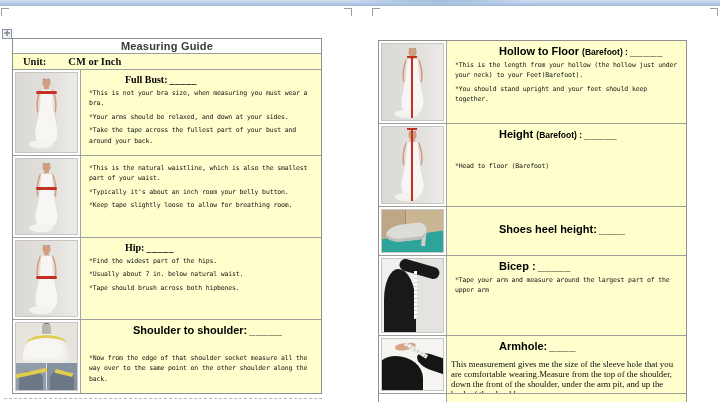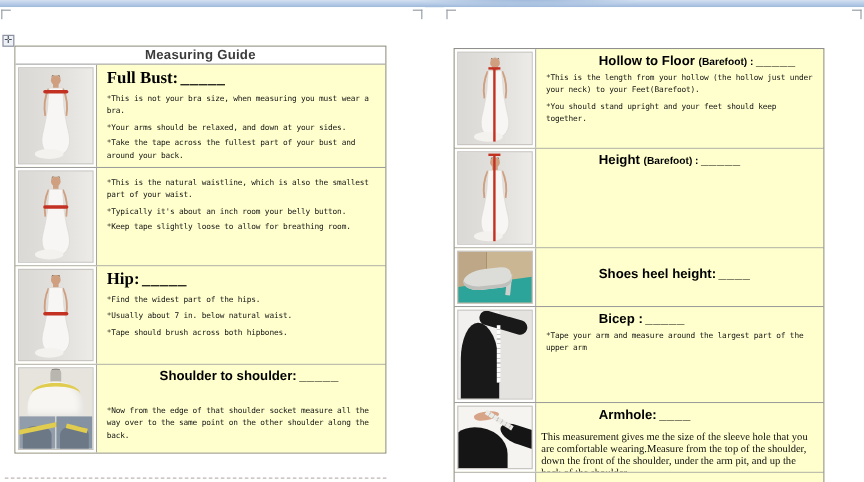--- a/index.html
+++ b/index.html
@@ -42,21 +42,21 @@
   .title-row .ttl { font-weight:bold; font-size:11px; color:#3b3b3b; letter-spacing:.2px; }
   .unit-row { background:#ffffcd; height:16px; align-items:center;
     font-family:"Liberation Serif", serif; font-weight:bold; font-size:10.5px; color:#111;
     padding-left:10px; }
   .unit-row .unit-val { margin-left:22px; }
 
   .img-cell { width:68px; background:#fff; border-right:1px solid #a3a3a3;
     padding:2px; display:flex; }
   .txt-cell { flex:1; background:#ffffcd; padding:4px 6px 2px 8px; overflow:hidden; }
 
-  .hdr-serif { font-family:"Liberation Serif", serif; font-weight:bold; font-size:14px; color:#000; }
+  .hdr-serif { font-family:"Liberation Serif", serif; font-weight:bold; font-size:10px; color:#000;margin-left:36px; }
   .hdr-sans  { font-family:"Liberation Sans", sans-serif; font-weight:bold; font-size:11px; color:#000;padding-left:44px; }
   .hdr-sub   { font-size:8.5px; font-weight:bold; }
   .blank     { letter-spacing:.5px; margin-left:2px; }
 
   .bullet { font-family:"DejaVu Sans Mono", monospace; font-size:6.5px;
     letter-spacing:-.15px; line-height:1.6; color:#141414; margin-top:3px; }
   .para-serif { font-family:"Liberation Serif", serif; font-size:8.8px; line-height:1.12;
     color:#0c0c0c; margin-top:8px; margin-left:-4px; }
   .gap14 { height:14px; } .gap18 { height:18px; }
 
@@ -144,20 +144,24 @@
     <div class="crop tr" style="left:344px;top:2px"></div>
     <div class="move-handle">✛</div>
     <div class="text-boundary-dashes"></div>
 
     <div class="mtable t-left">
 
       <div class="trow title-row r-title">
         <span class="ttl">Measuring Guide</span>
       </div>
 
+      <div class="trow unit-row r-unit">
+        <span>Unit:</span>
+        <span class="unit-val">CM or Inch</span>
+      </div>
 
       <div class="trow r-fullbust">
         <div class="img-cell">
           <div class="photo">
             <svg viewBox="0 0 66 82">
               <circle cx="33" cy="9" r="4.4" fill="#cf9f80"></circle>
               <path d="M28.6,8 a4.5,4.5 0 0 1 8.8,0 l-1,-3.5 l-6.8,0 Z" fill="#8a6a50"></path>
               <rect x="30.5" y="12" width="5" height="4.5" fill="#cf9f80"></rect>
               <path d="M26.5,16.5 C23,24 22,32 23.5,41" stroke="#cf9f80" stroke-width="1.7" fill="none"></path>
               <path d="M39.5,16.5 C43,24 44,32 42.5,41" stroke="#cf9f80" stroke-width="1.7" fill="none"></path>
@@ -306,20 +310,21 @@
                 <div class="tick"></div>
               </div>
           </div>
         </div>
         <div class="txt-cell">
           <div class="hdr-sans">
             <span>Height</span>
             <span class="hdr-sub">(Barefoot) :</span><span class="blank">_____</span>
           </div>
           <div class="gap18"></div>
+          <div class="bullet">*Head to floor (Barefoot)</div>
         </div>
       </div>
 
       <div class="trow r-shoes">
         <div class="img-cell">
           <div class="shoe-photo">
             <div class="shoe-boxes"></div>
             <div class="shoe-floor"></div>
             <div class="shoe-heel"></div>
             <div class="shoe-body"></div>

